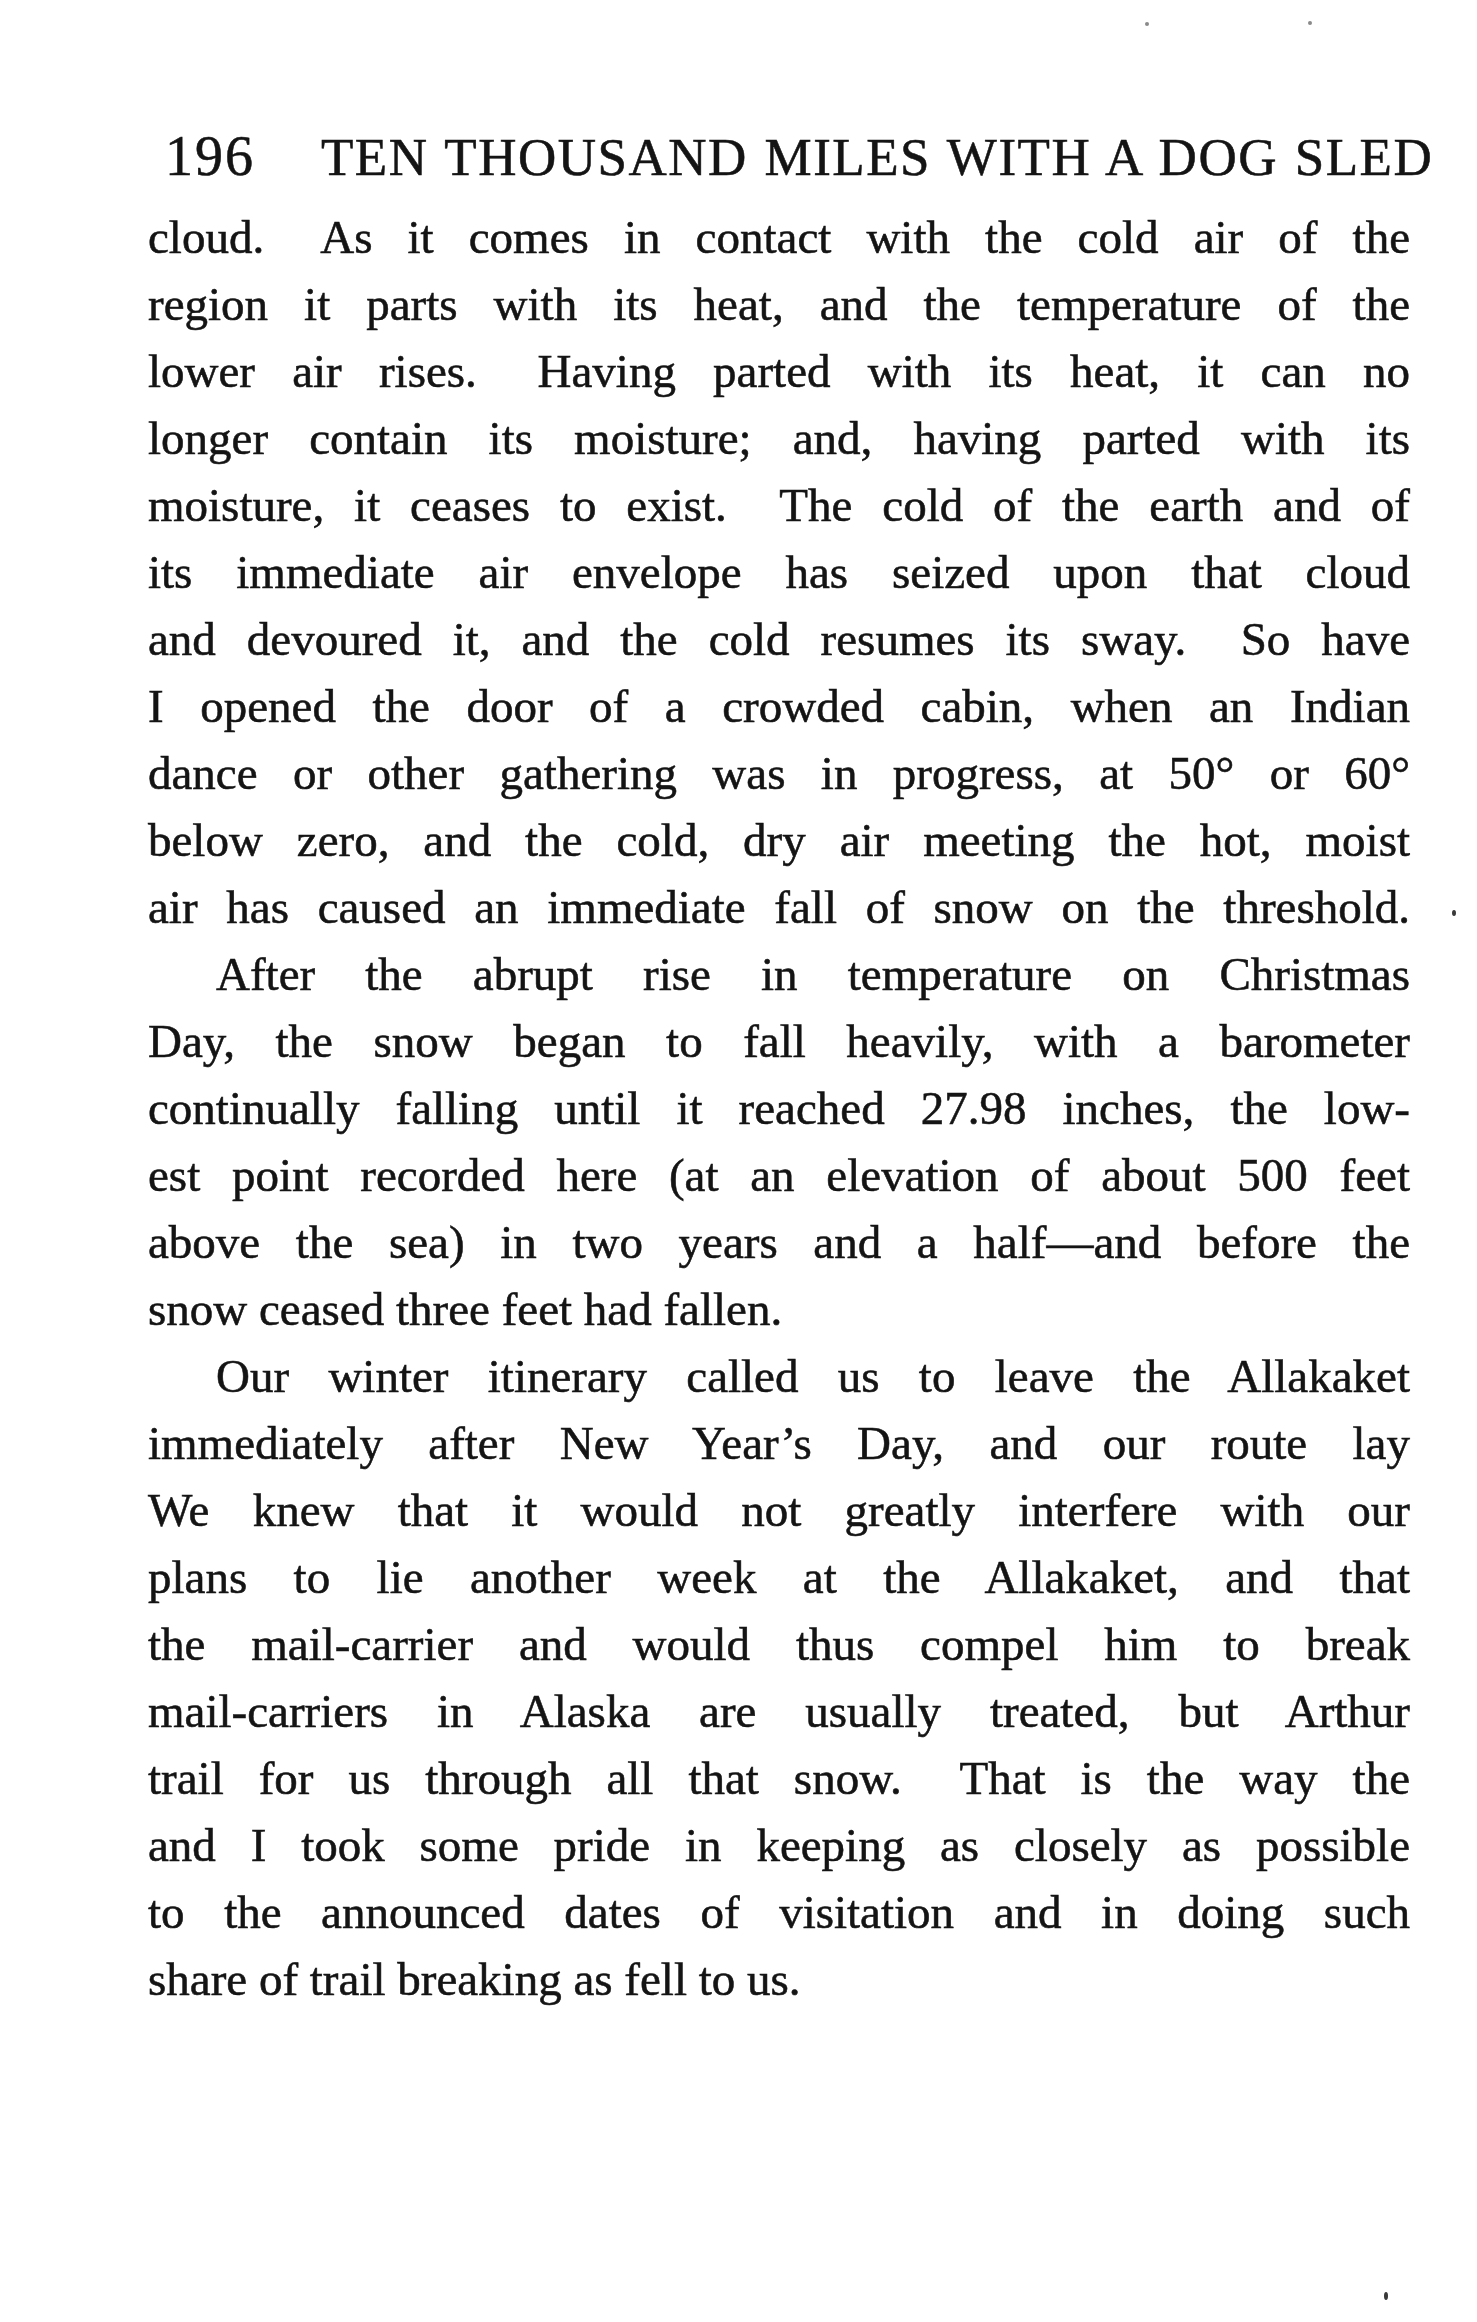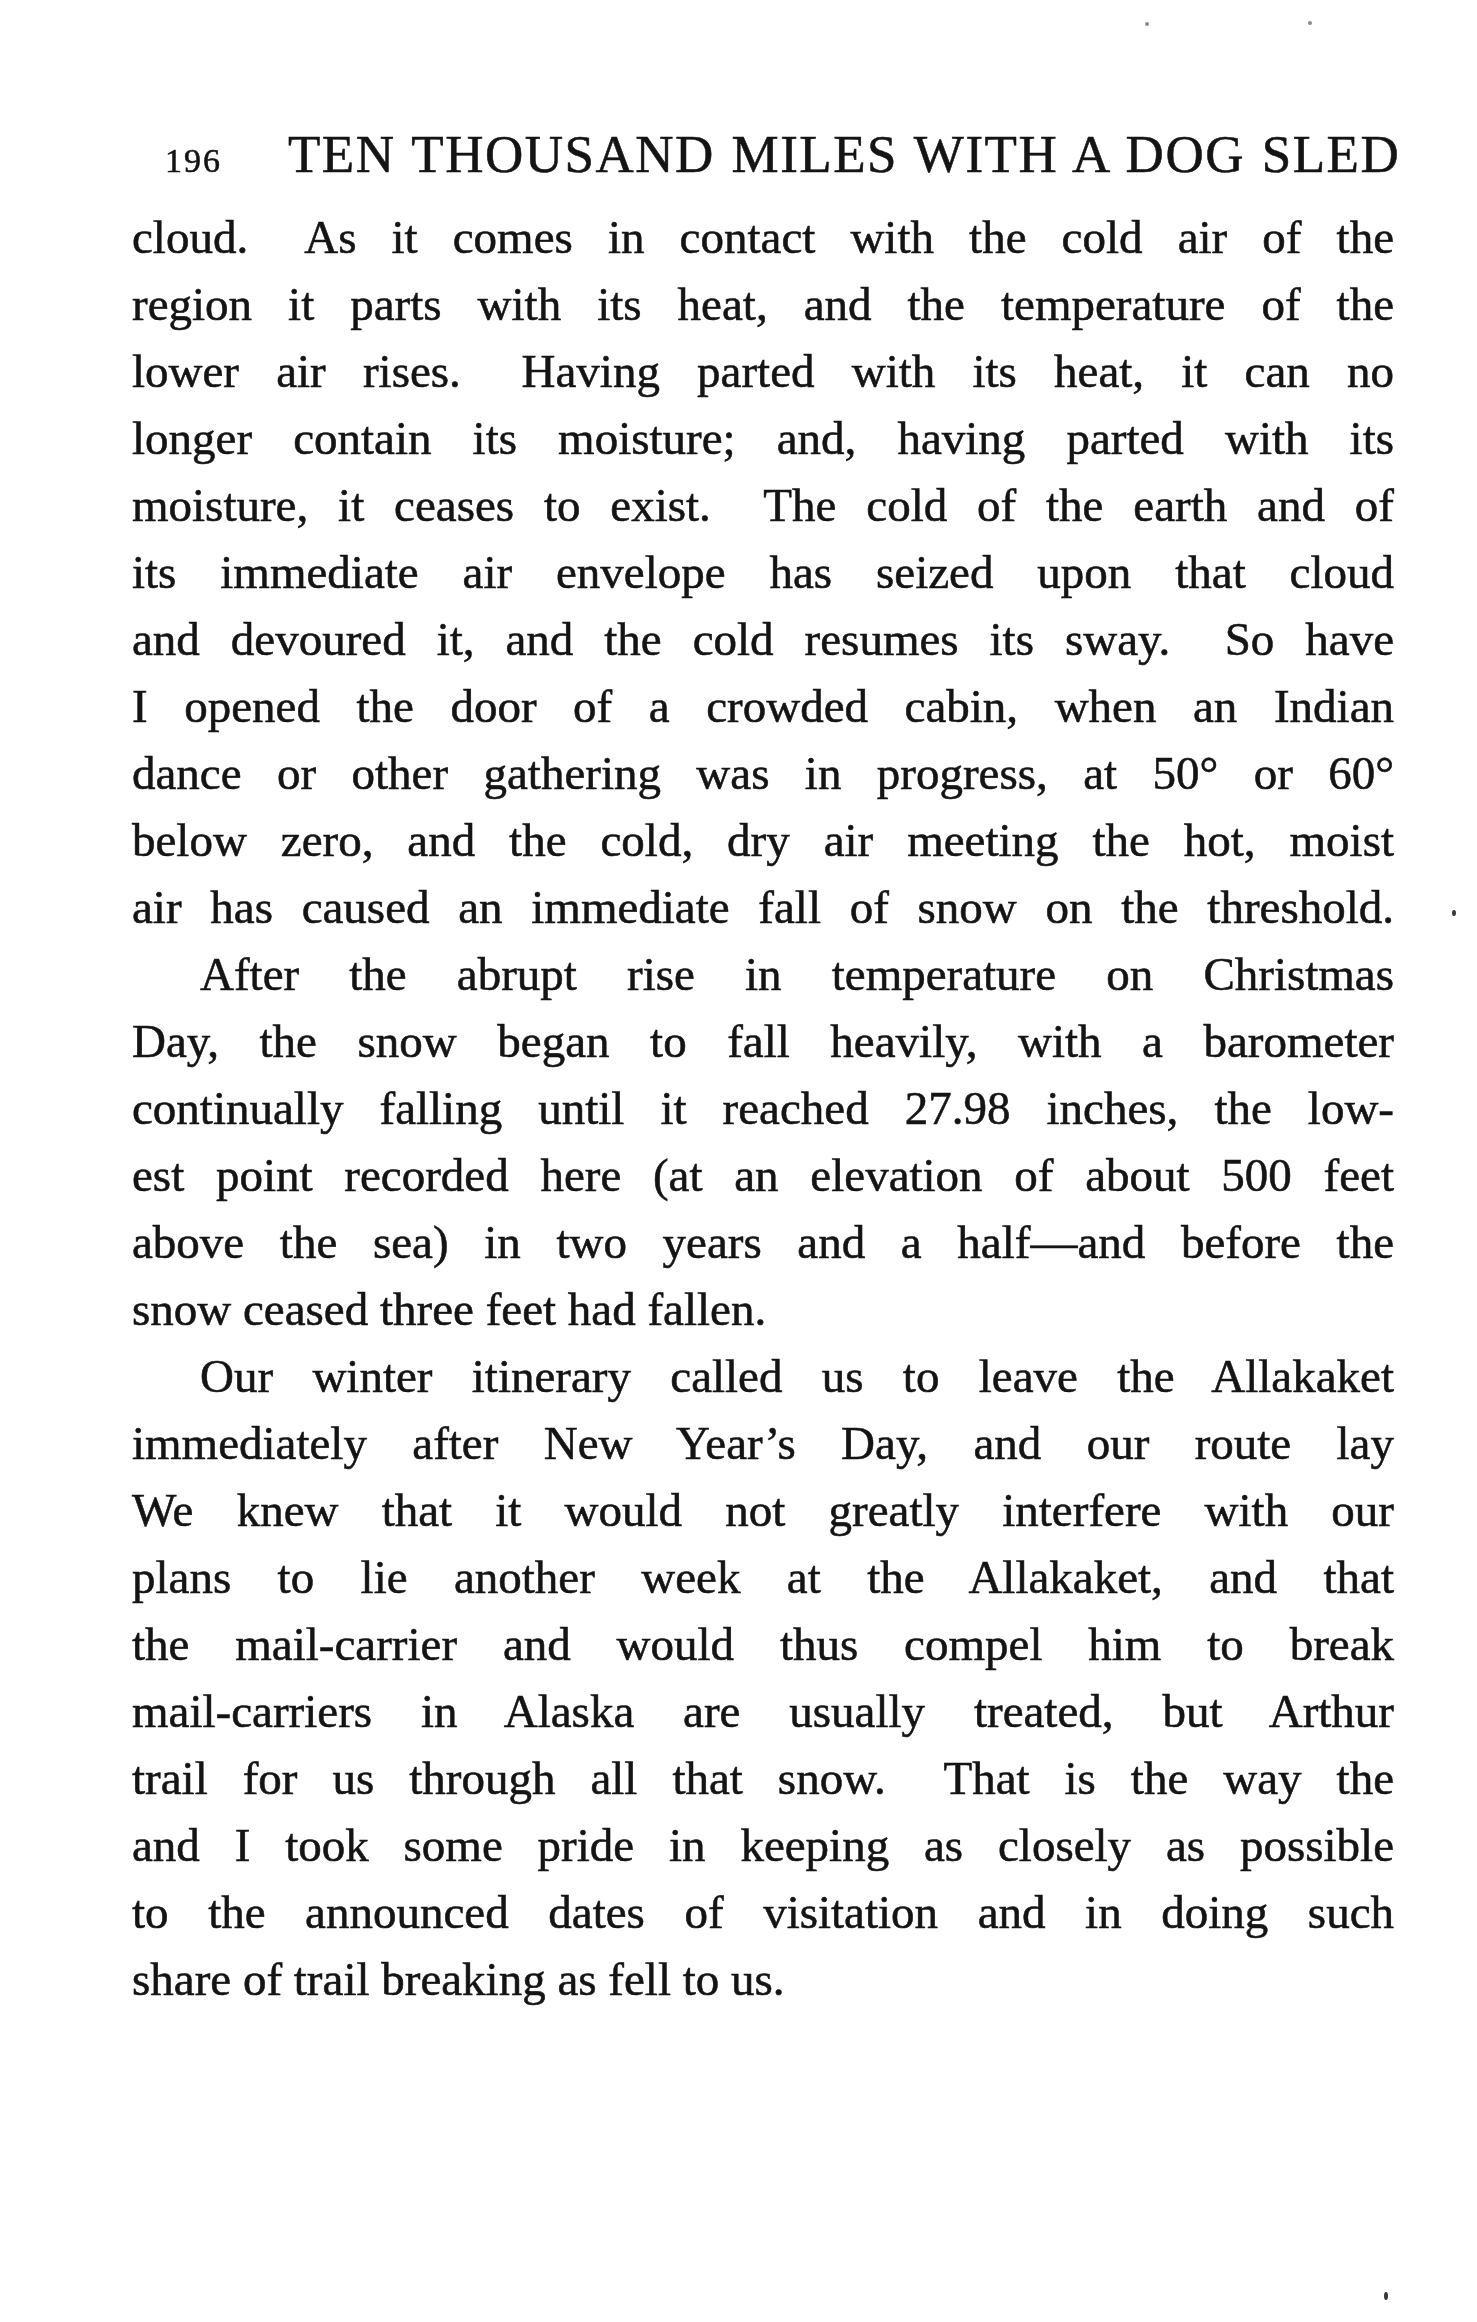--- a/index.html
+++ b/index.html
@@ -19,35 +19,35 @@
   }
   .running-head {
     position: absolute;
     left: 165px;
     top: 124px;
     display: flex;
     align-items: baseline;
     white-space: nowrap;
   }
   .page-number {
-    font-size: 34px;
+    font-size: 56px;
     margin-right: 58px;
     letter-spacing: 2px;
     font-variant-numeric: oldstyle-nums;
     font-feature-settings: "onum";
   }
   .running-title {
     font-size: 53px;
     letter-spacing: 1.5px;
     word-spacing: 2px;
     margin-left: 8px;
   }
   .body-text {
     position: absolute;
-    left: 132px;
+    left: 148px;
     top: 204px;
     width: 1262px;
     font-size: 47px;
     line-height: 67px;
   }
   .line {
     text-align: justify;
     text-align-last: justify;
   }
   .line.flush { text-align-last: left; }

